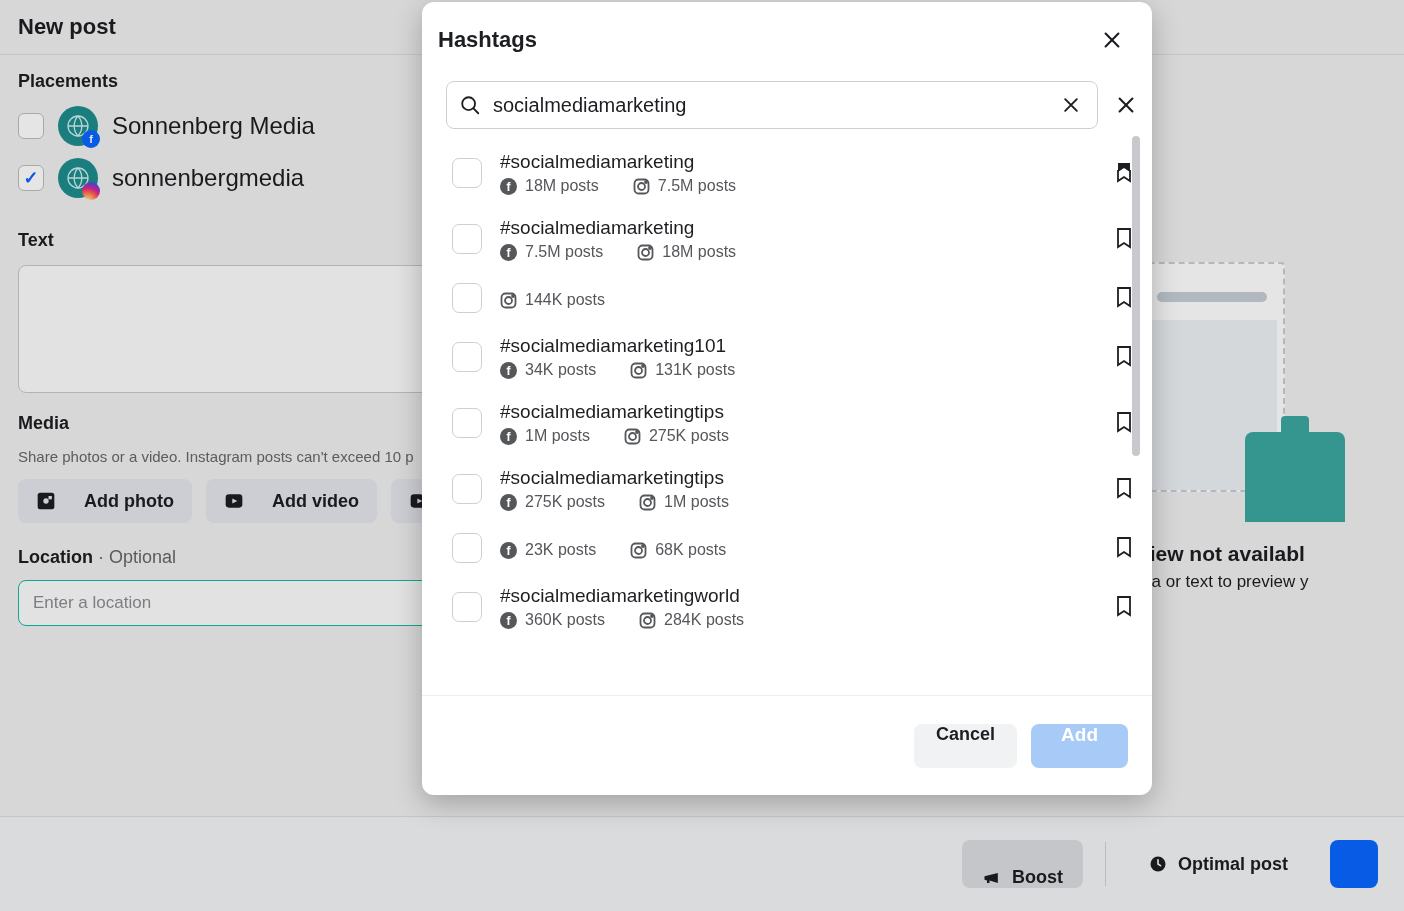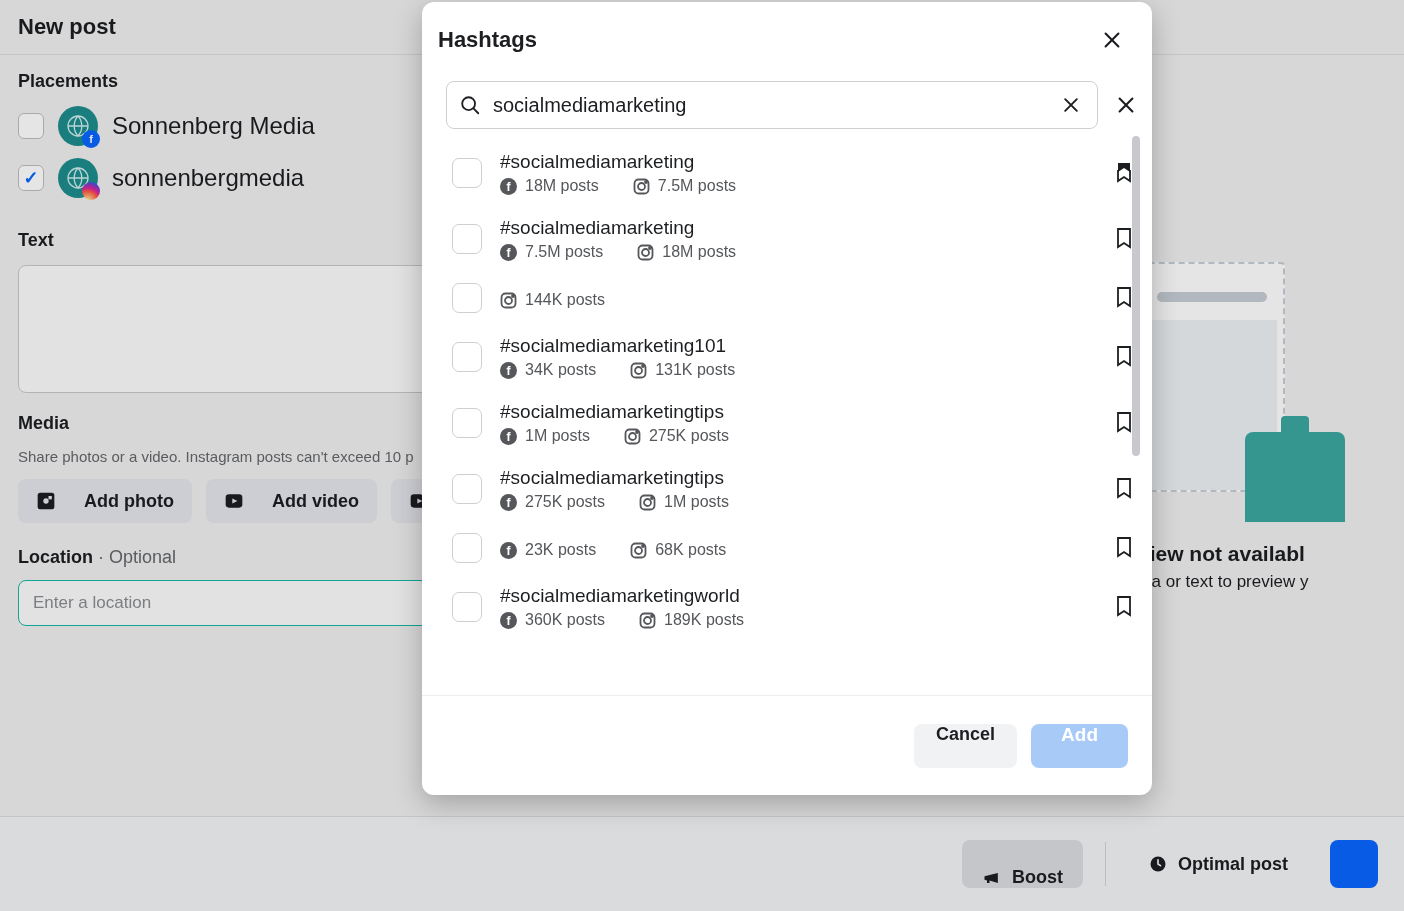--- a/index.html
+++ b/index.html
@@ -428,21 +428,21 @@
                     <text x="8.5" y="13" text-anchor="middle">f</text>
                   </svg>
                   <span>360K posts</span>
                 </span>
                 <span class="stat">
                   <svg class="ig-glyph" viewBox="0 0 17 17">
                     <rect x="1.5" y="1.5" width="14" height="14"></rect>
                     <circle cx="8.5" cy="8.5" r="3.5"></circle>
                     <circle cx="13" cy="4" r="1" fill="#55575b" stroke="none"></circle>
                   </svg>
-                  <span>189K posts</span>
+                  <span>284K posts</span>
                 </span>
               </div>
             </div>
             <div class="bookmark"><svg class="bm-outline" viewBox="0 0 24 24">
                 <path d="M6 3h12v18l-6-4-6 4z"></path>
               </svg></div>
           </div>
         </div>
     </div>
     <div class="scrollbar"></div>

